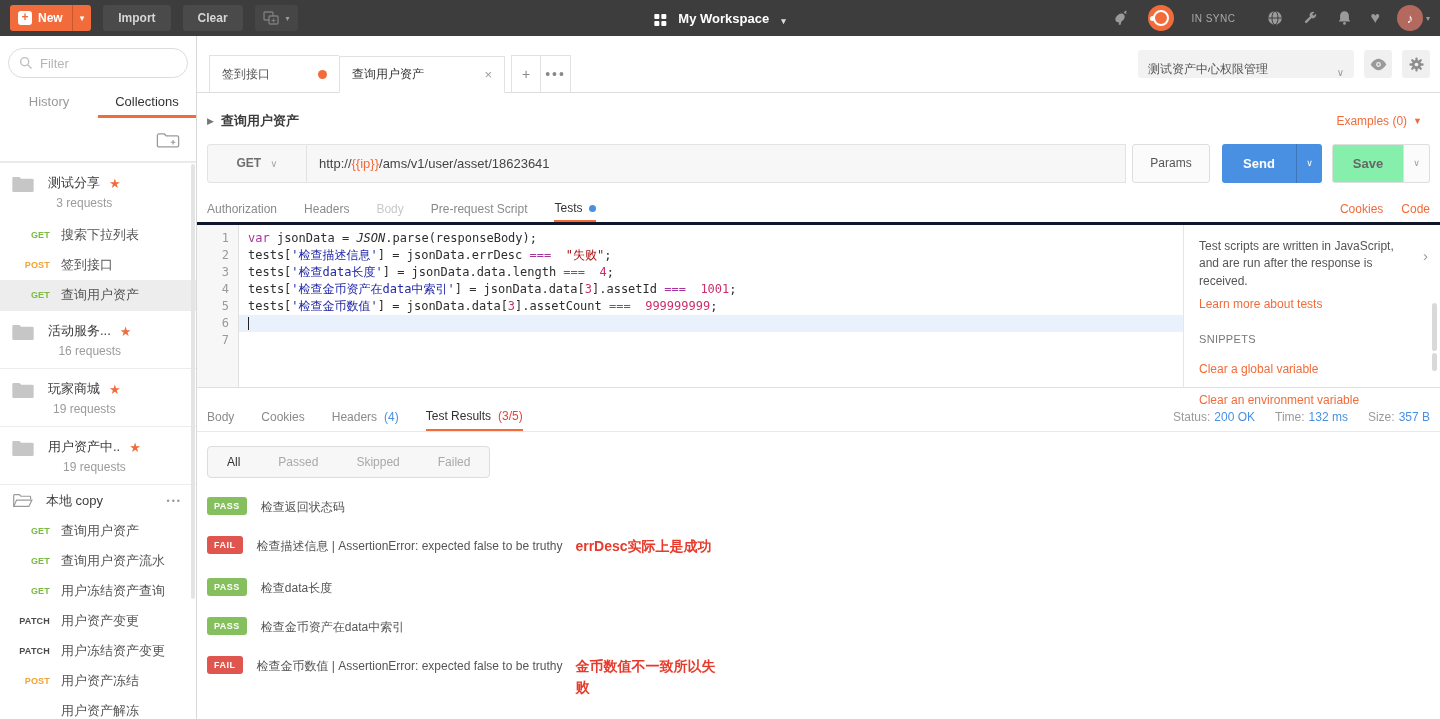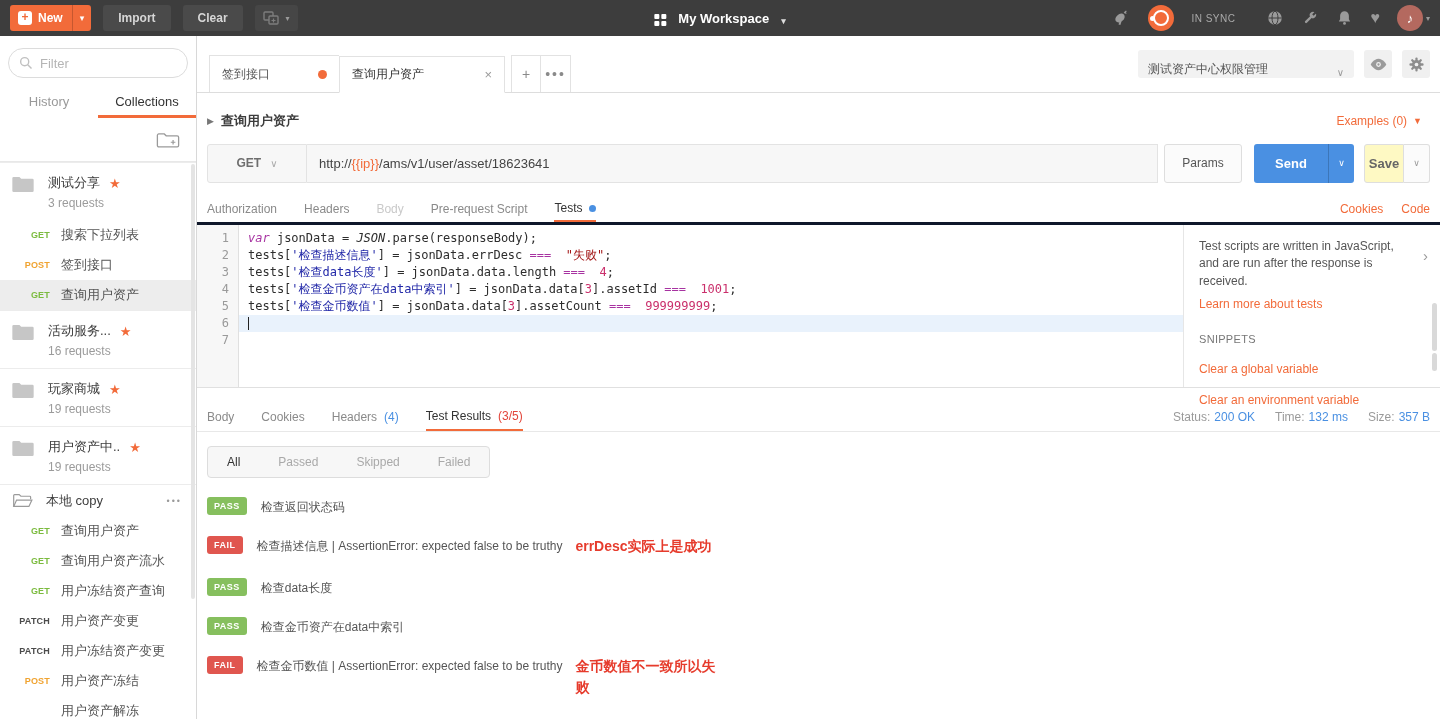--- a/index.html
+++ b/index.html
@@ -34,21 +34,21 @@
 
   
   .sidebar { width:197px; border-right:1px solid #d8d8d8; background:#fff; position:relative; flex-shrink:0; }
   .filter-box { margin:12px 8px; height:30px; border:1px solid #dcdcdc; border-radius:16px; display:flex; align-items:center; padding:0 10px; gap:7px; background:#fff; }
   .filter-box input { border:none; outline:none; font-size:13px; color:#555; width:120px; background:transparent; font-family:"Liberation Sans",sans-serif; }
   .filter-box input::placeholder { color:#b5b5b5; }
   .side-tabs { display:flex; height:28px; }
   .side-tab { flex:1; text-align:center; font-size:13px; color:#9a9a9a; cursor:pointer; padding-top:4px; }
   .side-tab.active { color:#333; border-bottom:3px solid #f26b3a; font-weight:normal; }
   .side-toolbar { height:44px; border-bottom:1px solid #e8e8e8; display:flex; align-items:center; justify-content:flex-end; padding-right:16px; }
-  .coll { display:flex; padding:11px 0 10px 12px; border-top:1px solid #ececec; cursor:pointer; }
+  .coll { display:flex; padding:11px 0 10px 12px; border-top:1px solid #ececec; cursor:pointer;text-align:center; }
   .coll:first-child { border-top:none; }
   .coll-icon { width:24px; margin-right:12px; padding-top:2px; }
   .coll-name-row { font-size:13px; color:#3d3d3d; display:flex; align-items:center; gap:9px; }
   .star { color:#f26b3a; font-size:13px; }
   .coll-count { font-size:12px; color:#9b9b9b; margin-top:4px; }
   .req { height:30px; display:flex; align-items:center; padding-left:12px; cursor:pointer; }
   .req.selected { background:#ededed; }
   .m { width:38px; font-size:9px; font-weight:bold; text-align:right; margin-right:11px; letter-spacing:.2px; flex-shrink:0; }
   .m-get { color:#7cbb3f; }
   .m-post { color:#f0a330; }
@@ -82,40 +82,40 @@
   .url-row { display:flex; align-items:stretch; height:40px; margin:10px 10px 0 10px; }
   .method-box { width:100px; background:#f7f7f7; border:1px solid #e3e3e3; border-radius:3px 0 0 3px; display:flex; align-items:center; justify-content:center; gap:9px; font-size:12px; font-weight:bold; color:#6e6e6e; cursor:pointer; }
   .method-box .mcaret { color:#aaa; font-size:10px; font-weight:normal; }
   .url-input { flex:1; background:#f7f7f7; border:1px solid #e3e3e3; border-left:none; display:flex; align-items:center; padding-left:12px; font-size:13px; color:#444; }
   .url-var { color:#f26b3a; }
   .params-btn { width:78px; margin-left:6px; background:#fbfbfb; border:1px solid #dedede; border-radius:3px; display:flex; align-items:center; justify-content:center; font-size:12px; color:#555; cursor:pointer; }
   .send-group { display:flex; margin-left:12px; }
   .send-main { width:74px; background:#4a90e2; color:#fff; font-weight:bold; font-size:13px; display:flex; align-items:center; justify-content:center; border-radius:3px 0 0 3px; cursor:pointer; }
   .send-caret { width:26px; background:#4a90e2; border-left:1px solid rgba(0,0,0,.18); color:#fff; font-size:9px; display:flex; align-items:center; justify-content:center; border-radius:0 3px 3px 0; cursor:pointer; }
   .save-group { display:flex; margin-left:10px; }
-  .save-main { width:40px; background:#fef9c3; border:1px solid #dedede; color:#666; font-weight:bold; font-size:13px; display:flex; align-items:center; justify-content:center; border-radius:3px 0 0 3px; cursor:pointer; }
+  .save-main { width:72px; background:#86efac; border:1px solid #dedede; color:#666; font-weight:bold; font-size:13px; display:flex; align-items:center; justify-content:center; border-radius:3px 0 0 3px; cursor:pointer; }
   .save-caret { width:26px; background:#fbfbfb; border:1px solid #dedede; border-left:none; color:#9a9a9a; font-size:9px; display:flex; align-items:center; justify-content:center; border-radius:0 3px 3px 0; cursor:pointer; }
 
   .req-tabs { display:flex; align-items:center; gap:27px; height:30px; margin-top:13px; padding:0 10px; border-bottom:3px solid #0f172a; }
   .rtab { font-size:12px; color:#8a8a8a; cursor:pointer; height:100%; display:flex; align-items:center; gap:7px; }
   .rtab.disabled { color:#c9c9c9; }
   .rtab.active { color:#333; border-bottom:2px solid #f26b3a; margin-bottom:-1px; }
   .blue-dot { width:7px; height:7px; border-radius:50%; background:#4a90e2; }
   .rtabs-right { margin-left:auto; display:flex; gap:18px; }
   .olink { color:#f26b3a; font-size:12px; cursor:pointer; }
 
   .editor-region { display:flex; height:163px; border-bottom:1px solid #e0e0e0; }
   .editor { flex:1; display:flex; font-family:"DejaVu Sans Mono", monospace; font-size:12px; border-right:1px solid #e6e6e6; overflow:hidden; padding-top:5px; }
   .gutter { width:42px; background:#f7f7f7; border-right:1px solid #e0e0e0; color:#9a9a9a; text-align:right; padding-right:9px; margin-top:-5px; padding-top:5px; }
   .gutter .ln { height:17px; line-height:17px; }
   .code-lines { flex:1; padding-left:9px; }
   .code-line { height:17px; line-height:17px; white-space:pre; color:#2d2d2d; }
   .code-line.active { background:#e9f2fc; margin-left:-9px; padding-left:9px; }
   .cursor { display:inline-block; width:1px; height:13px; background:#222; vertical-align:middle; }
-  .tok-kw { color:#a733a1; font-style:italic; }
+  .tok-kw { color:#a733a1; }
   .tok-def { font-style:italic; }
   .tok-str { color:#2228a8; }
   .tok-str2 { color:#a31515; }
   .tok-num { color:#ca2f6b; }
   .tok-op { color:#a733a1; }
 
   .snippets { width:256px; position:relative; padding:13px 30px 0 15px; }
   .snip-desc { font-size:12px; color:#555; line-height:1.45; }
   .snip-learn { display:block; margin-top:7px; }
   .snip-head { font-size:11px; color:#777; margin-top:22px; letter-spacing:.3px; }

